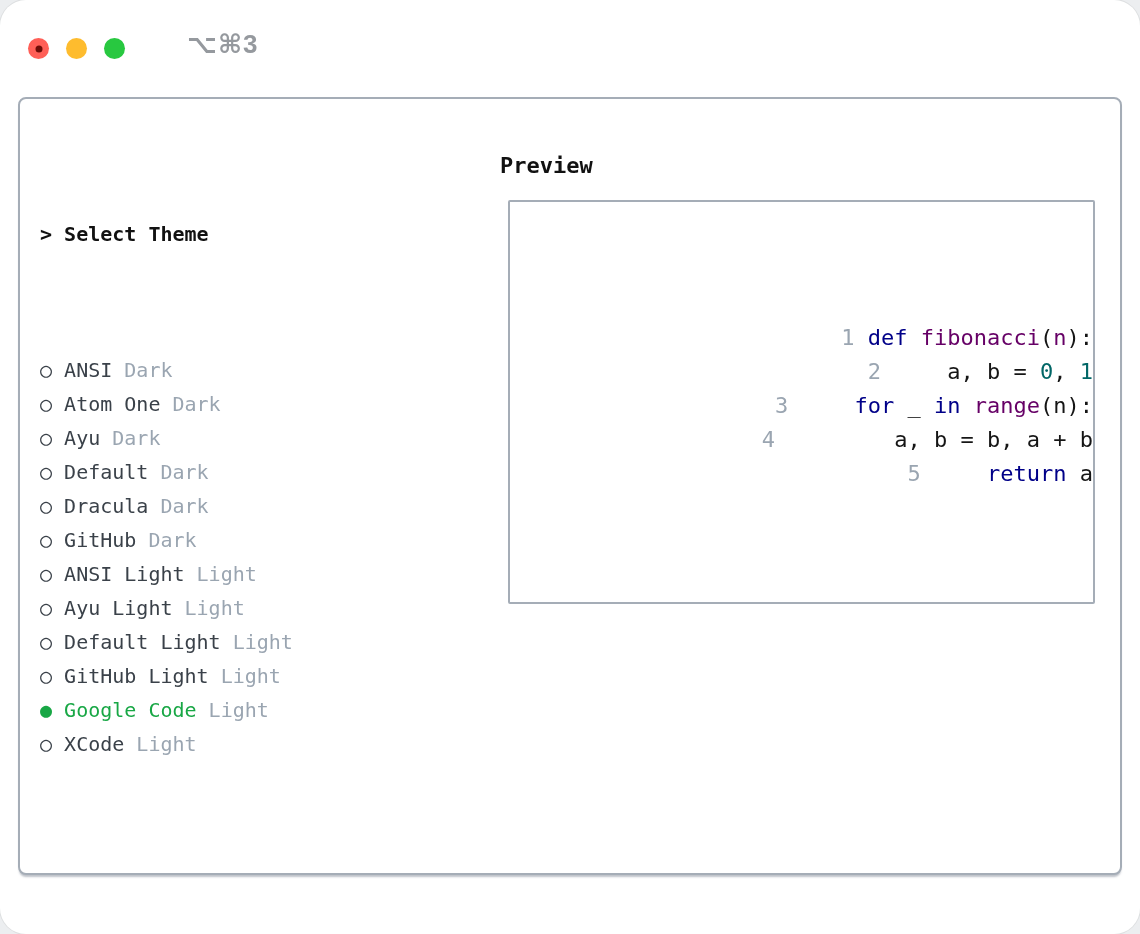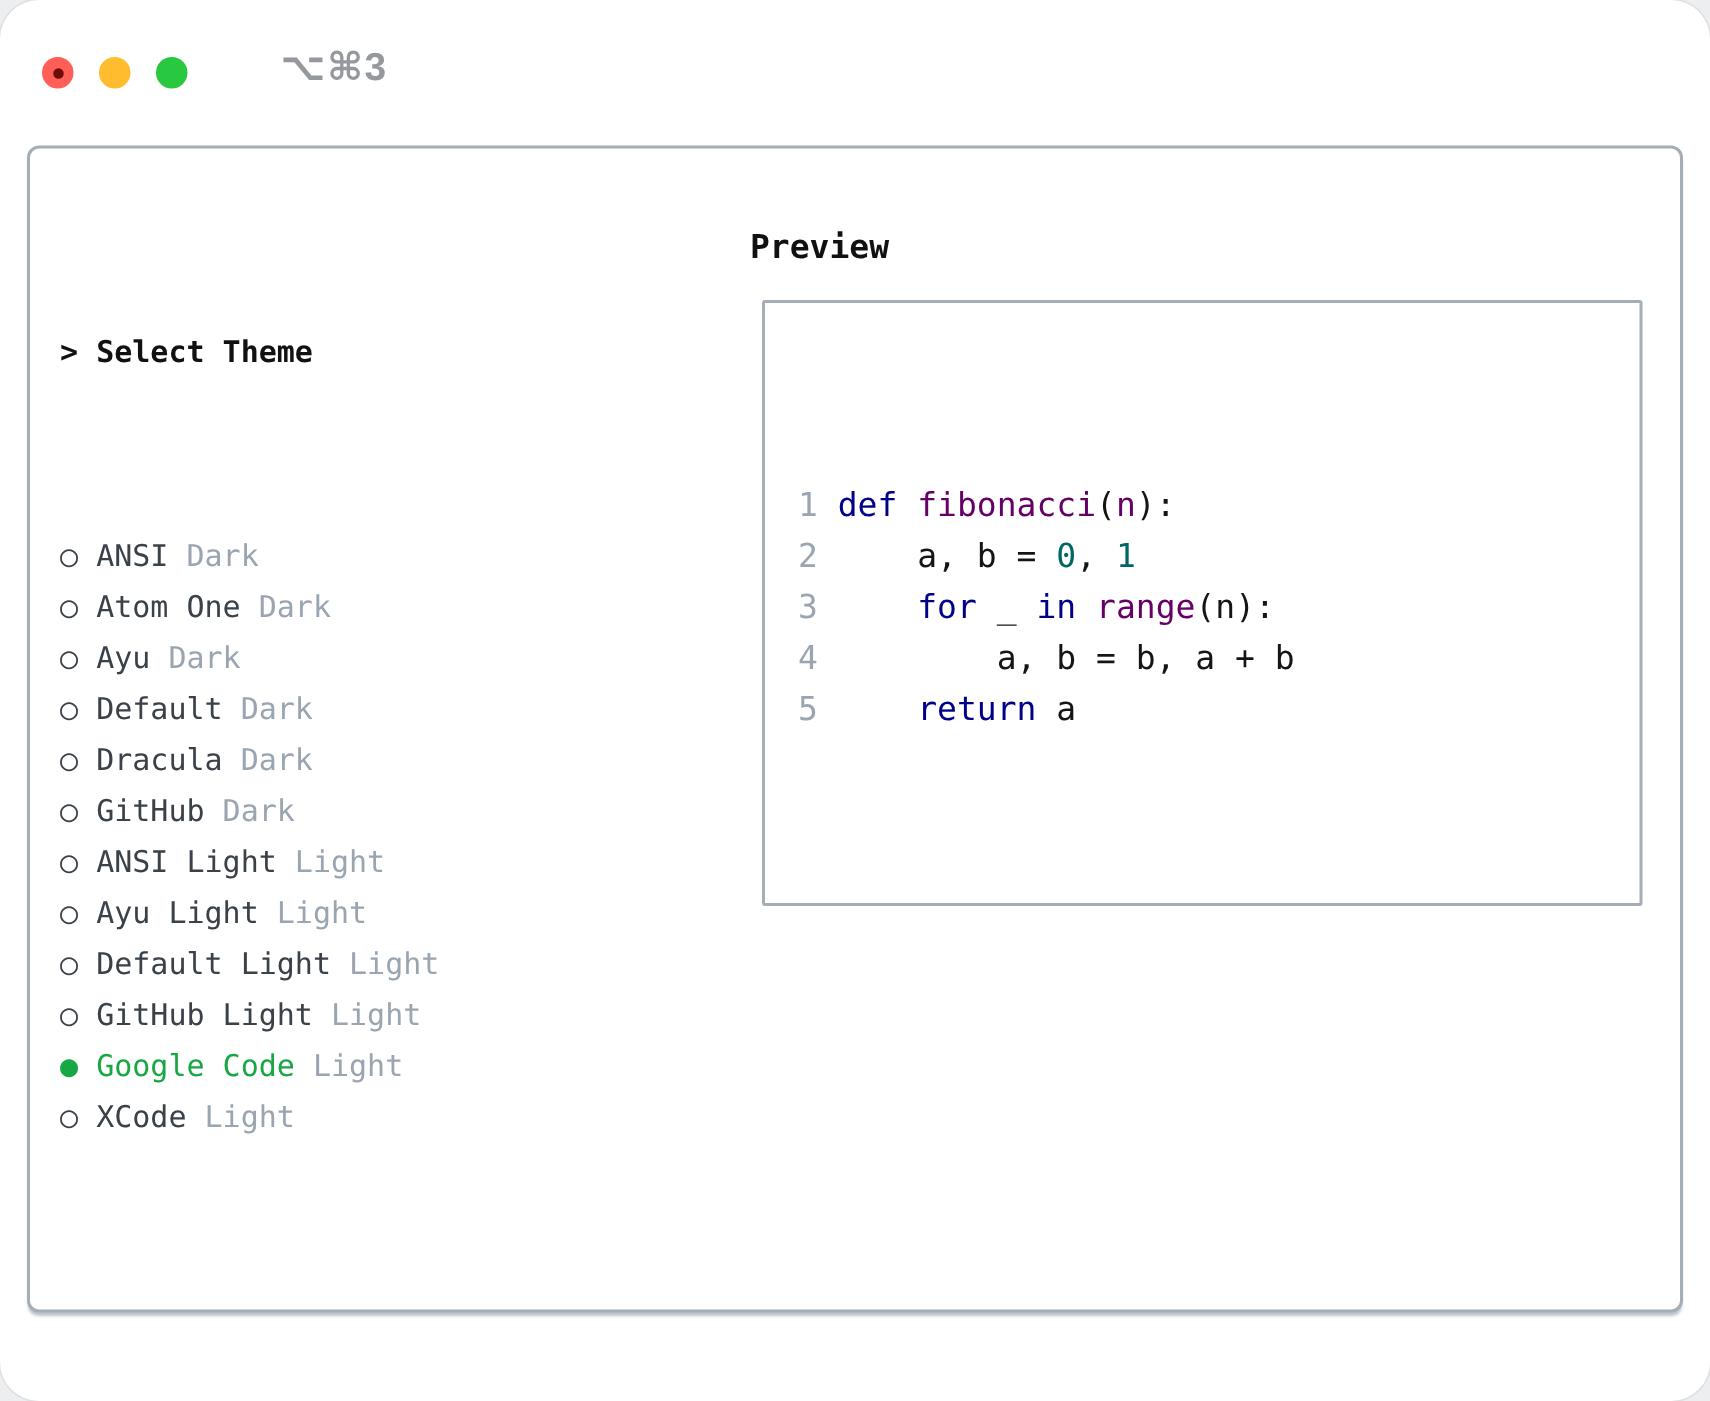--- a/index.html
+++ b/index.html
@@ -87,21 +87,21 @@
     margin-top: 17px;
     margin-left: 8px;
     height: 404px;
     border: 2px solid var(--border-gray);
     border-radius: 2px;
     padding: 51px 0 0 22px;
     white-space: pre;
     overflow: hidden;
     background: #ffffff;
   }
-  .cl { height: 34px; }
+  .cl { height: 34px; text-align: right; }
   .spacer-line { height: 34px; }
 </style>
 </head>
 <body>
 
 <div class="window">
 
   <div class="titlebar">
     <span class="dot dot-red"></span>
     <span class="dot dot-yellow"></span>

